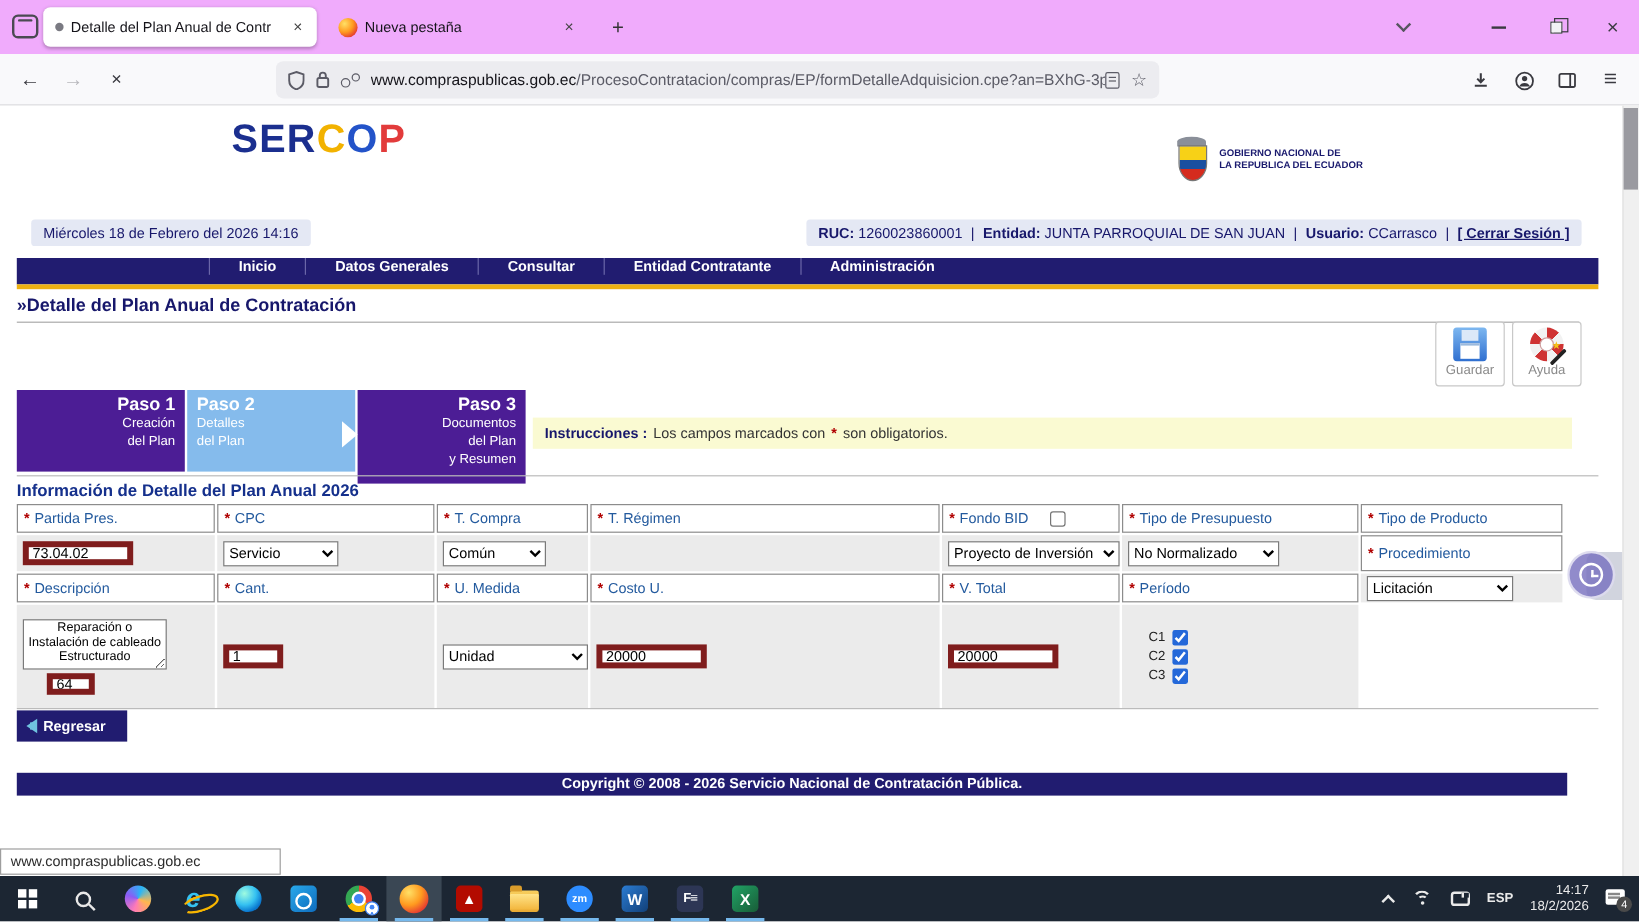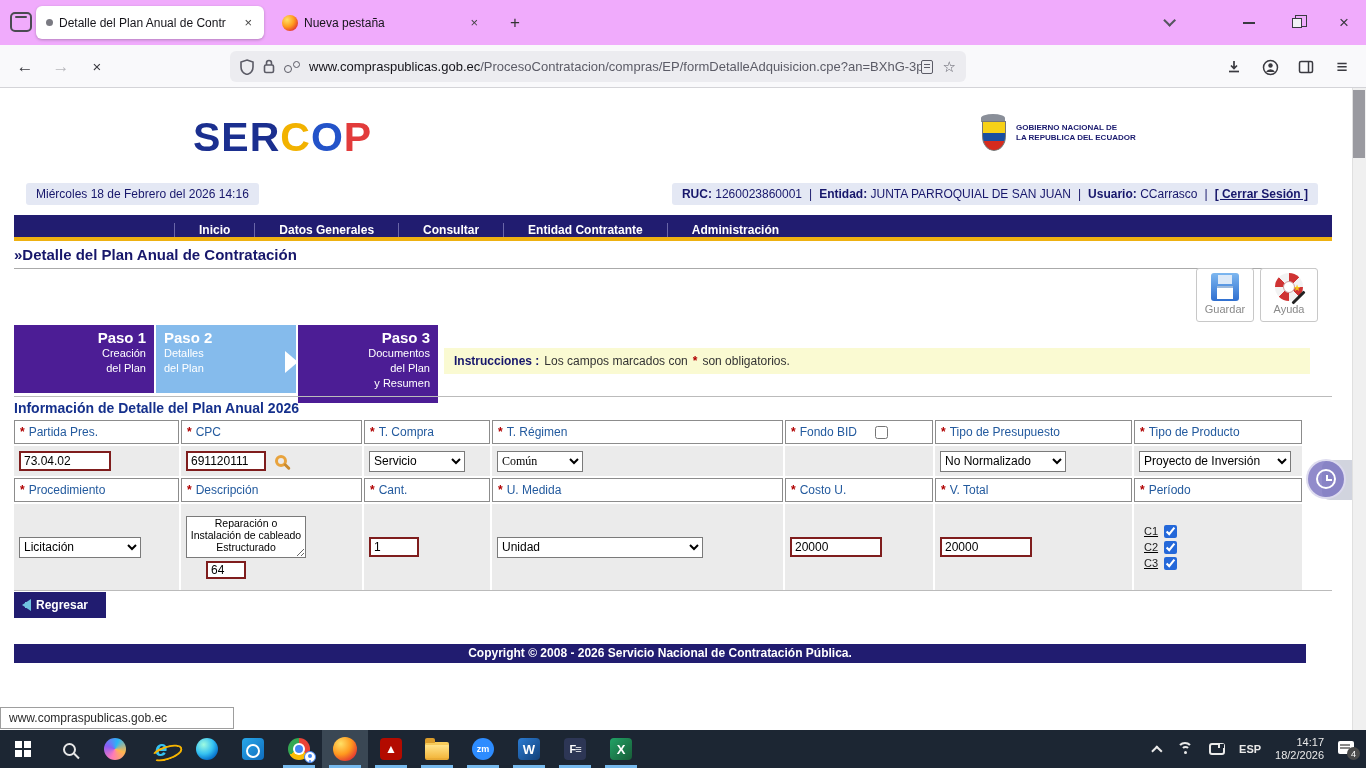--- a/index.html
+++ b/index.html
@@ -43,40 +43,40 @@
   .star { font-size:15px; color:#5b5b66; }
   .tbicon { position:absolute; top:10px; width:24px; height:24px; display:flex; align-items:center; justify-content:center; color:#3a3a40; }
   .hamb { font-size:19px; }
 
   
   .viewport { position:absolute; top:88px; left:0; width:1366px; height:642px; background:#fff; }
   .vscroll { position:absolute; right:0; top:0; width:14px; height:642px; background:#f0f0f0; border-left:1px solid #e0e0e0;}
   .vthumb { position:absolute; right:1px; top:2px; width:12px; height:68px; background:#9a9aa0; }
 
   
-  .logo { position:absolute; left:193px; top:26px; font-size:41px; font-weight:bold; letter-spacing:1px; }
+  .logo { position:absolute; left:193px; top:9px; font-size:33px; font-weight:bold; letter-spacing:1px; }
   .l-ser{color:#1b2f8f;} .l-c{color:#f2b200;} .l-o{color:#2353c9;} .l-p{color:#e23b3b;}
   .site-title { position:absolute; left:0; width:100%; top:38px; text-align:center; font-size:24px; font-weight:bold; color:#1a1a6e; }
   .gov { position:absolute; left:978px; top:26px; display:flex; align-items:center; gap:8px; }
   .emblem { width:30px; height:38px; position:relative; }
   .emblem::before{content:"";position:absolute;top:0;left:3px;width:24px;height:8px;background:#8a8f99;border-radius:50% 50% 0 0;}
   .emblem::after{content:"";position:absolute;top:7px;left:4px;width:22px;height:28px;border-radius:0 0 50% 50%;
     background:linear-gradient(180deg,#f7d117 0 40%,#1a4fa0 40% 68%,#d52b1e 68% 100%); border:1px solid #777;}
   .gov-text { font-size:8px; font-weight:bold; color:#1a1a6e; line-height:10px; }
 
   
   .pill { position:absolute; top:95px; height:22px; background:#e4e8f4; border-radius:3px; display:flex; align-items:center; font-size:12px; color:#17176b; padding:0 10px; }
   .datepill { left:26px; }
   .sesspill { right:48px; gap:7px; white-space:nowrap; }
   .sesspill b { font-weight:bold; }
   .sep { color:#17176b; }
   .logout { font-weight:bold; text-decoration:underline; cursor:pointer; }
 
   
-  .mainnav { position:absolute; top:127px; left:14px; right:34px; height:22px; background:#211c70; display:flex; align-items:flex-end; }
+  .mainnav { position:absolute; top:127px; left:14px; right:34px; height:22px; background:#211c70; display:flex; align-items:flex-start; }
   .nav-spacer { width:160px; }
   .nav-item { display:flex; align-items:center; padding:0 24px; color:#fff; font-size:12px; font-weight:bold; border-left:1px solid #6a66a8; cursor:pointer; }
   .goldbar { position:absolute; top:149px; left:14px; right:34px; height:4px; background:#eeb111; }
 
   
   .ptitle { position:absolute; top:158px; left:14px; right:50px; font-size:15px; font-weight:bold; color:#17176b; border-bottom:1px solid #aaa; padding-bottom:5px; }
 
   
   .sqbtn { position:absolute; top:180px; width:58px; height:54px; background:#fff; border:1px solid #c8c8c8; border-radius:3px; text-align:center; cursor:pointer; }
   .savebtn { right:112px; } .helpbtn { right:48px; }
@@ -104,21 +104,21 @@
   .instr { position:absolute; top:260px; left:444px; right:56px; height:26px; background:#fafad2; display:flex; align-items:center; font-size:12px; color:#333; gap:5px; padding-left:10px; }
   .instr .ilab { color:#17176b; font-weight:bold; }
   .rstar { color:#b00000; font-weight:bold; }
 
   
   .hline { position:absolute; left:14px; right:34px; height:1px; background:#bbb; }
   .sectitle { position:absolute; top:312px; left:14px; font-size:14px; font-weight:bold; color:#15308c; }
   .tbl { position:absolute; top:332px; left:14px; display:grid; grid-template-columns:165px 181px 126px 291px 148px 197px 168px; grid-template-rows:24px 30px 24px 86px; gap:2px; }
   .hc { background:#fff; border:1px solid #8c8c8c; display:flex; align-items:center; padding-left:5px; font-size:12px; color:#235a9e; gap:4px; }
   .dc { background:#ebebeb; display:flex; align-items:center; padding-left:5px; gap:4px; }
-  .dc input[type=text] { height:20px; border:2px solid #7f1d1d; font-size:12px; padding:1px 3px; font-family:inherit; }
+  .dc input[type=text] { height:20px; border:5px solid #7f1d1d; font-size:12px; padding:1px 3px; font-family:inherit; }
   .dc select { height:21px; border:1px solid #7a7a7a; font-size:12px; background:#fff; font-family:inherit; }
   .col { flex-direction:column; align-items:flex-start; justify-content:center; gap:3px; }
   .mag{width:12px;height:12px;border:3px solid #e8a33d;border-radius:50%;position:relative;margin-left:5px;cursor:pointer;}
   .mag::after{content:"";position:absolute;width:8px;height:3px;background:#c98a2e;transform:rotate(45deg);right:-7px;bottom:-4px;border-radius:2px;}
   .desc-ta { width:120px; height:42px; font-size:10.5px; border:1px solid #7a7a7a; font-family:inherit; resize:both;text-align:center; }
   .chkrow { display:flex; align-items:center; gap:6px; font-size:11px; color:#222; }
   input[type=checkbox]{ width:13px; height:13px; accent-color:#2468d9; }
 
   
   .backbtn { position:absolute; top:504px; left:14px; width:92px; height:26px; background:#211c70; color:#fff; font-size:12px; font-weight:bold; display:flex; align-items:center; gap:6px; padding-left:8px; cursor:pointer; }
@@ -364,35 +364,31 @@
         </div>
       <div class="hc">
           <span class="rstar">*</span>
           <span>Tipo de Producto</span>
         </div>
 
       <div class="dc">
           <input type="text" style="width: 92px;" value="73.04.02">
         </div>
       <div class="dc">
-          <input type="text" style="width: 80px;" value="691120111">
-          <span class="mag"></span>
-        </div>
-      <div class="dc">
           <select style="width:96px;"><option>Servicio</option></select>
         </div>
       <div class="dc">
-          <select style="width:86px;font-family:Liberation Serif, serif;"><option>Común</option></select>
+          <select style="width:86px;"><option>Común</option></select>
         </div>
       <div class="dc"></div>
       <div class="dc">
+          <select style="width:152px;"><option>Proyecto de Inversión</option></select>
+        </div>
+      <div class="dc">
           <select style="width:126px;"><option>No Normalizado</option></select>
-        </div>
-      <div class="dc">
-          <select style="width:152px;"><option>Proyecto de Inversión</option></select>
         </div>
 
       <div class="hc">
           <span class="rstar">*</span>
           <span>Procedimiento</span>
         </div>
       <div class="hc">
           <span class="rstar">*</span>
           <span>Descripción</span>
         </div>
@@ -431,21 +427,21 @@
         </div>
       <div class="dc">
           <select style="width:206px;"><option>Unidad</option></select>
         </div>
       <div class="dc">
           <input type="text" style="width: 92px;" value="20000">
         </div>
       <div class="dc">
           <input type="text" style="width: 92px;" value="20000">
         </div>
-      <div class="dc col" style="padding-left:10px;text-decoration:underline;">
+      <div class="dc col" style="padding-left:22px;">
         <div class="chkrow">
             <span>C1</span>
             <input type="checkbox" checked="" style="">
           </div>
         <div class="chkrow">
             <span>C2</span>
             <input type="checkbox" checked="" style="">
           </div>
         <div class="chkrow">
             <span>C3</span>

